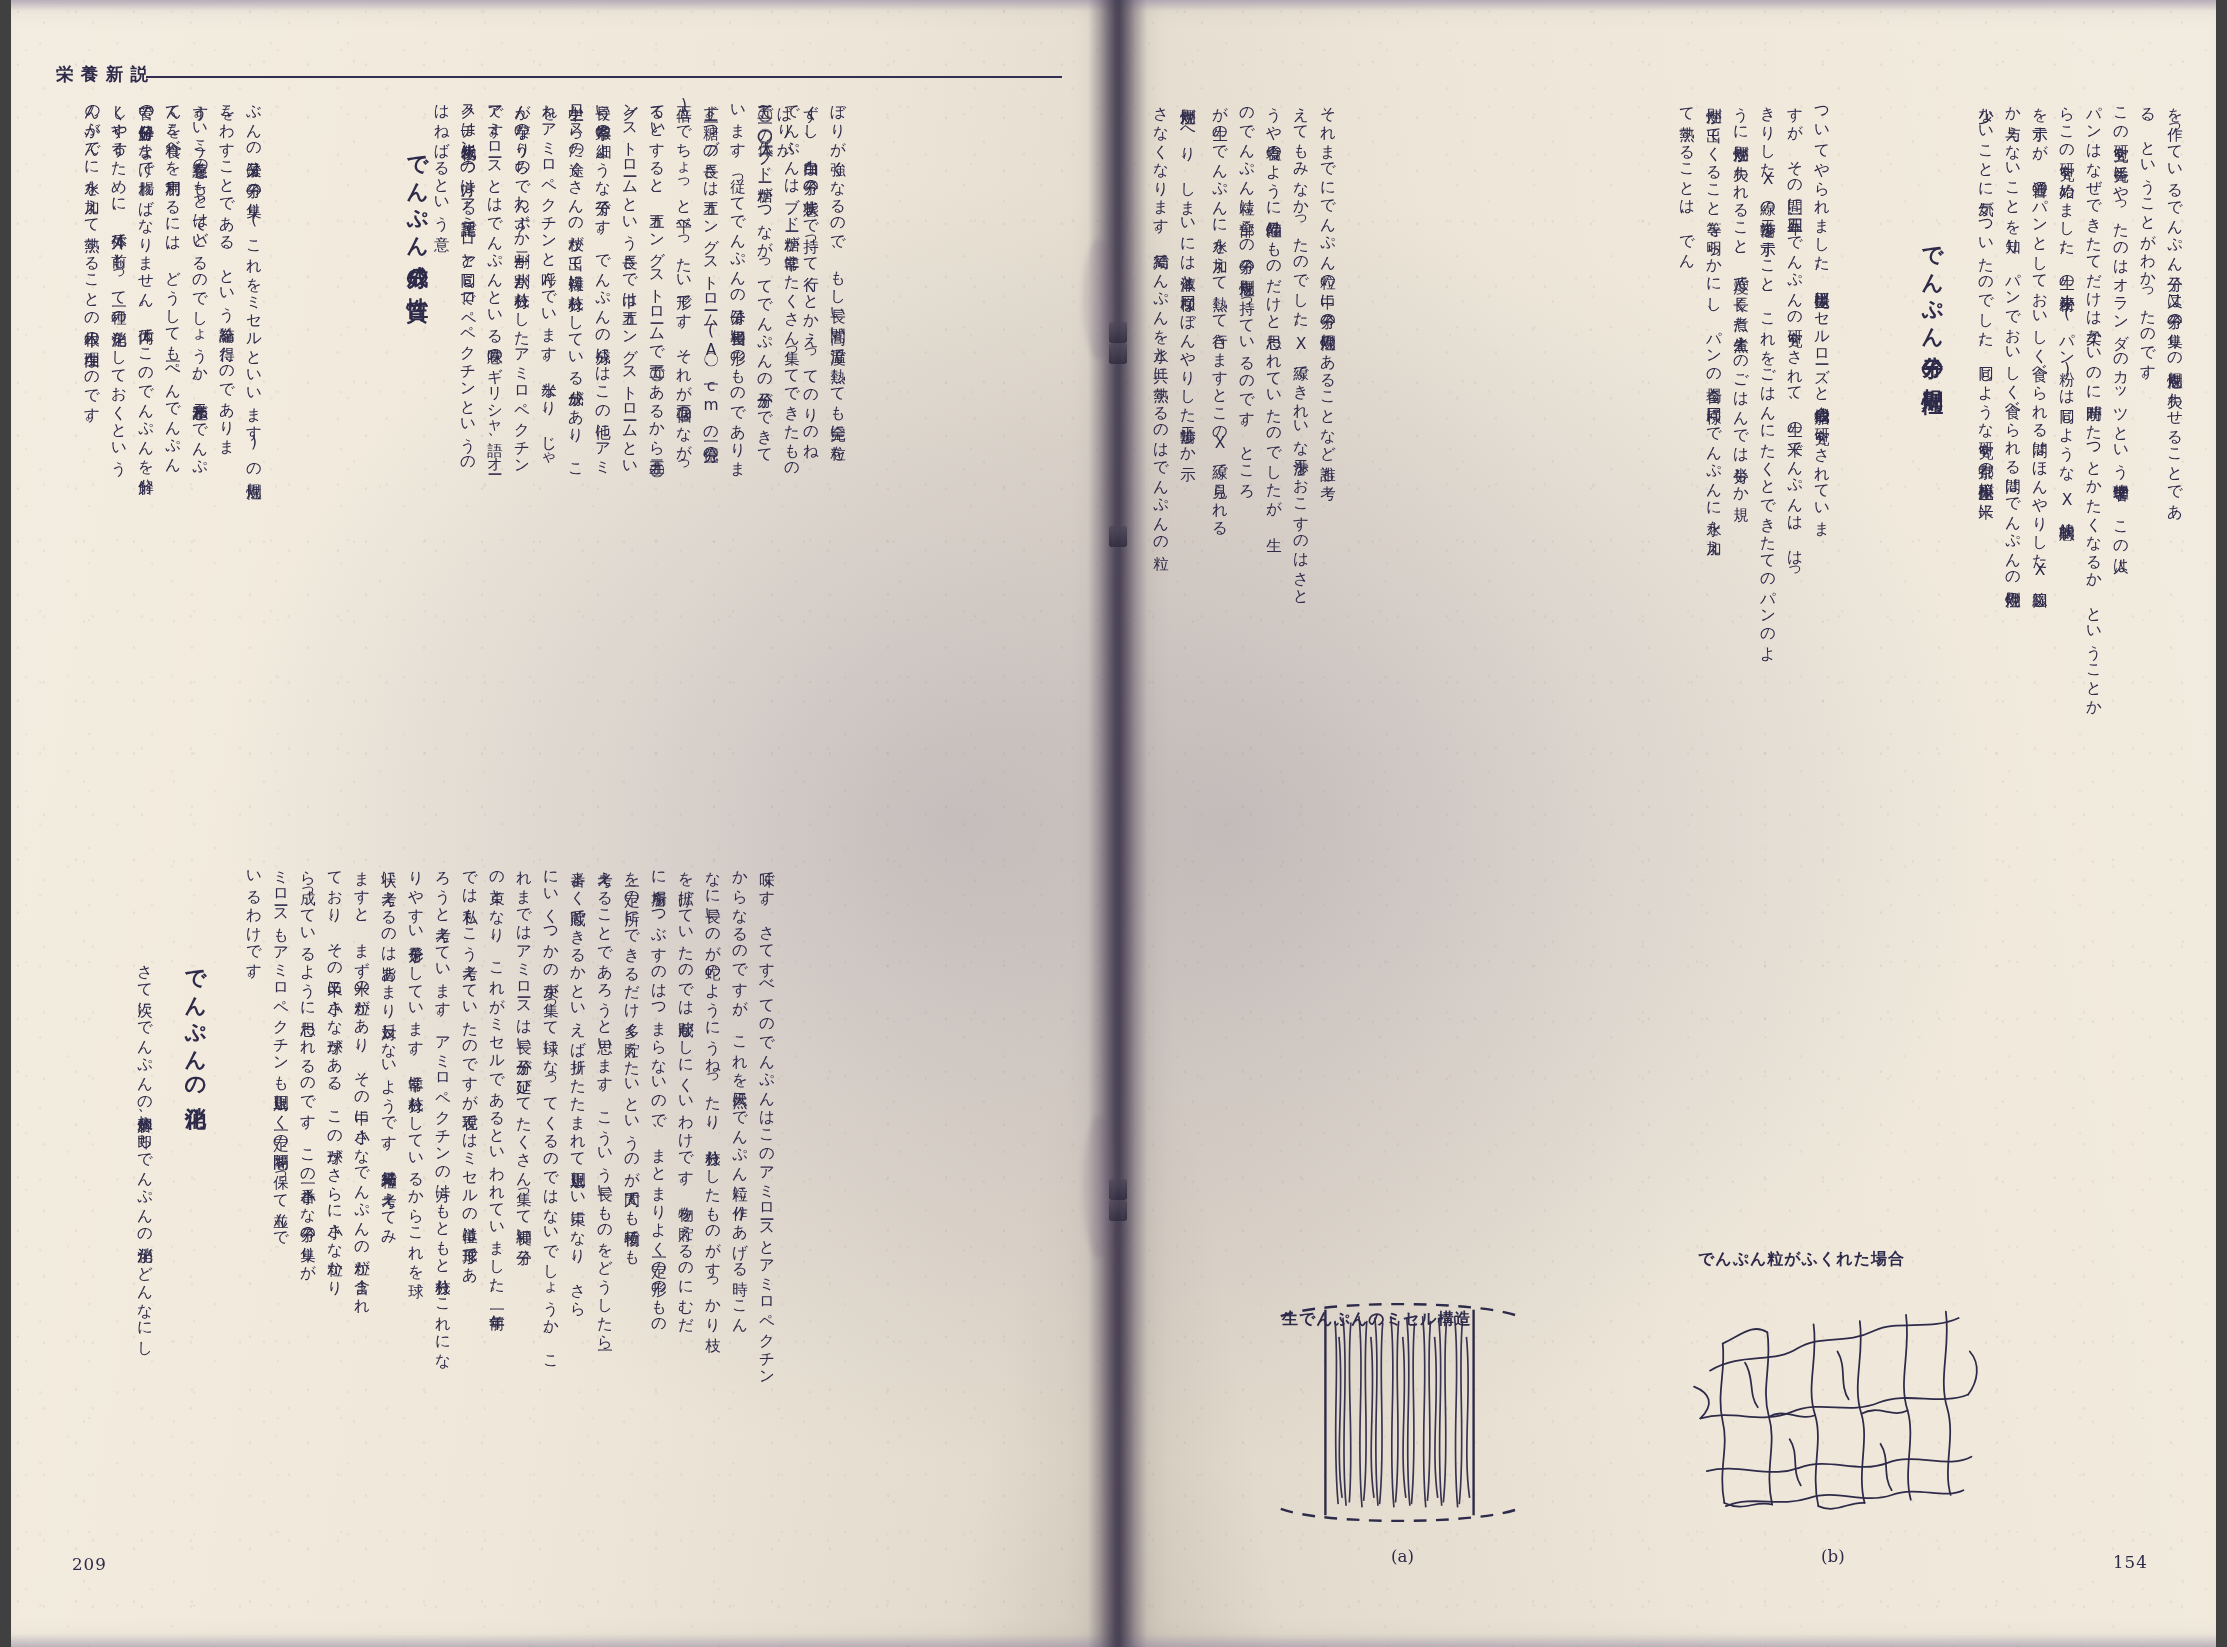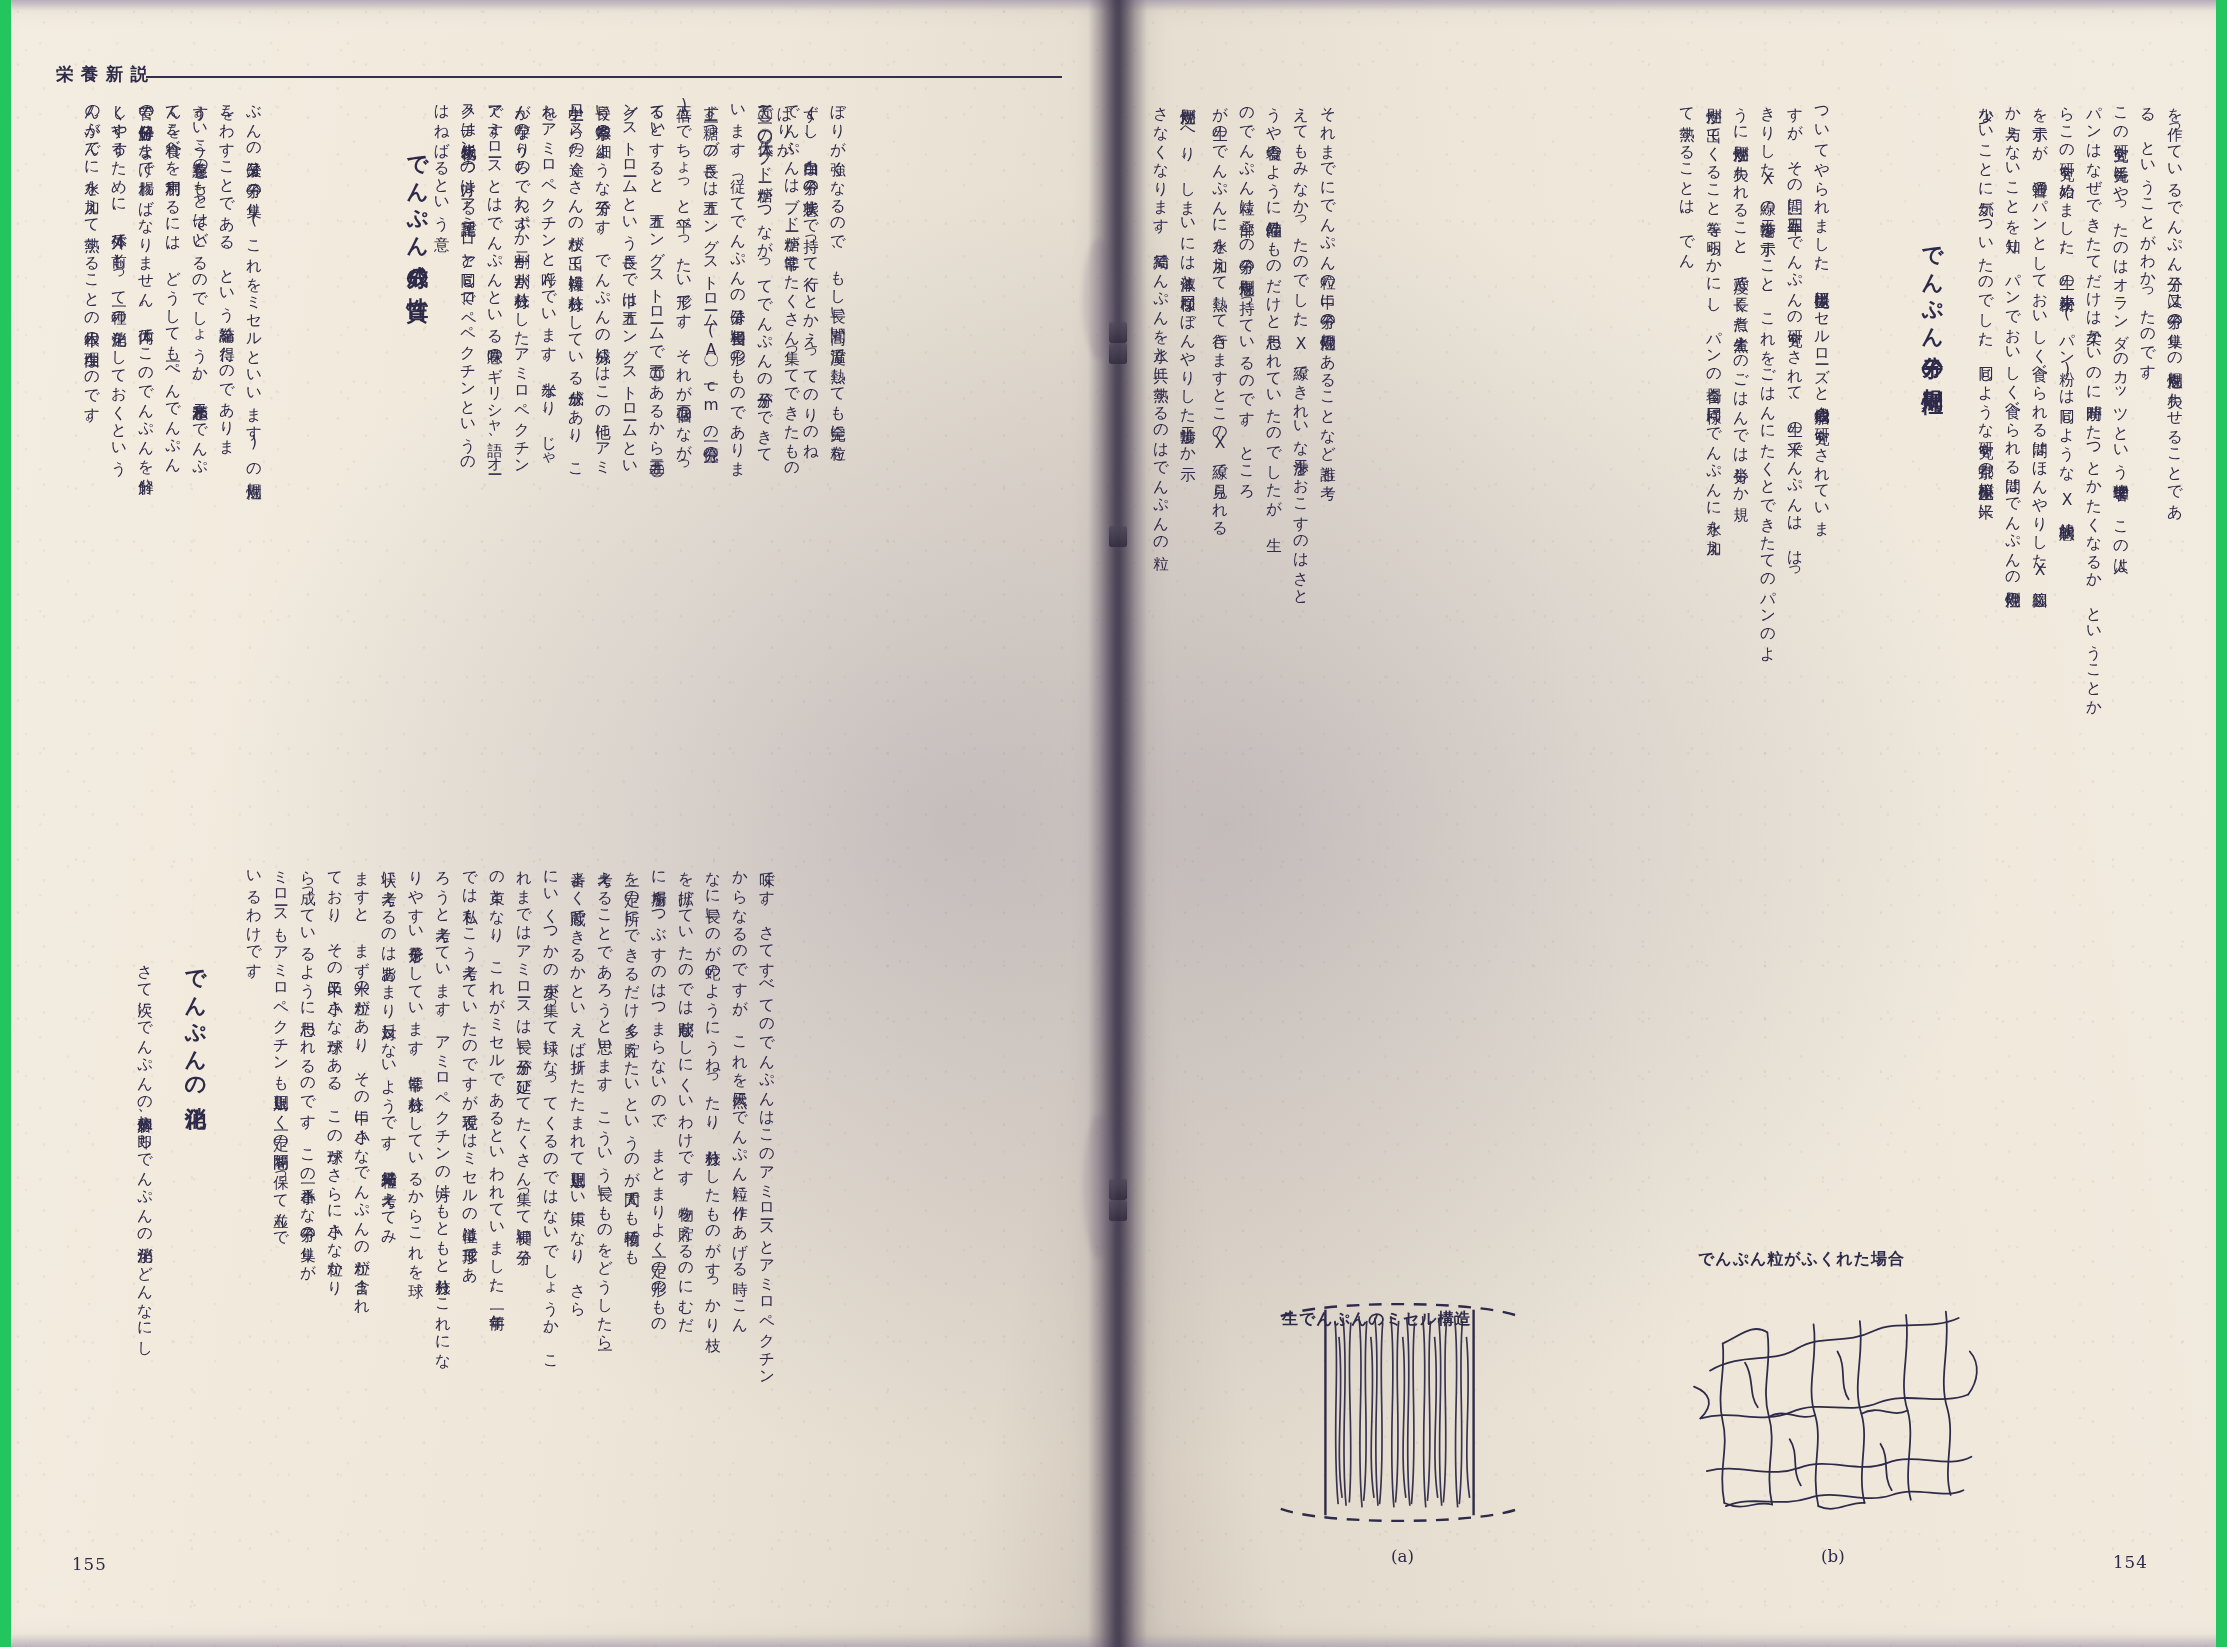--- a/index.html
+++ b/index.html
@@ -1,20 +1,20 @@
 <!DOCTYPE html>
 <html lang="ja" style="font-size:12.7px"><head>
 <meta charset="utf-8">
 <title>book-spread</title>
 <style>
   html,body{margin:0;padding:0;background:#2b2b33;}
   #stage{
     position:relative;
     width:2227px;height:1648px;
-    background:#22c55e;
+    background:#404040;
     overflow:hidden;
     font-family:"DejaVu Sans","Liberation Sans",sans-serif;
   }
   
   .book{
     position:absolute;
     left:0;top:0;width:2227px;height:1648px;
   }
   .page{
     position:absolute;
@@ -219,21 +219,21 @@
         <div class="col body vtext">いるわけです。</div>
       </div>
 
       <div class="colgroup" style="left:170px;top:954px;">
         <div class="col heading vtext" style="width:32px;">でんぷんの消化</div>
       </div>
       <div class="colgroup" style="left:120px;top:954px;height:574px;">
         <div class="col body vtext">さて次にでんぷんの加水分解、即ちでんぷんの消化がどんなにし</div>
       </div>
 
-      <div class="folio" style="left:61px;top:1554px;">155</div>
+      <div class="folio" style="left:61px;top:1554px;">209</div>
     </div>
 
     <div class="page page-left">
       <div class="grain"></div>
       <div class="edge-top"></div>
       <div class="edge-bot"></div>
 
       <div class="colgroup" style="left:797px;top:231px;">
         <div class="col heading vtext" style="width:33px;">でんぷん分子の規則性</div>
       </div>

